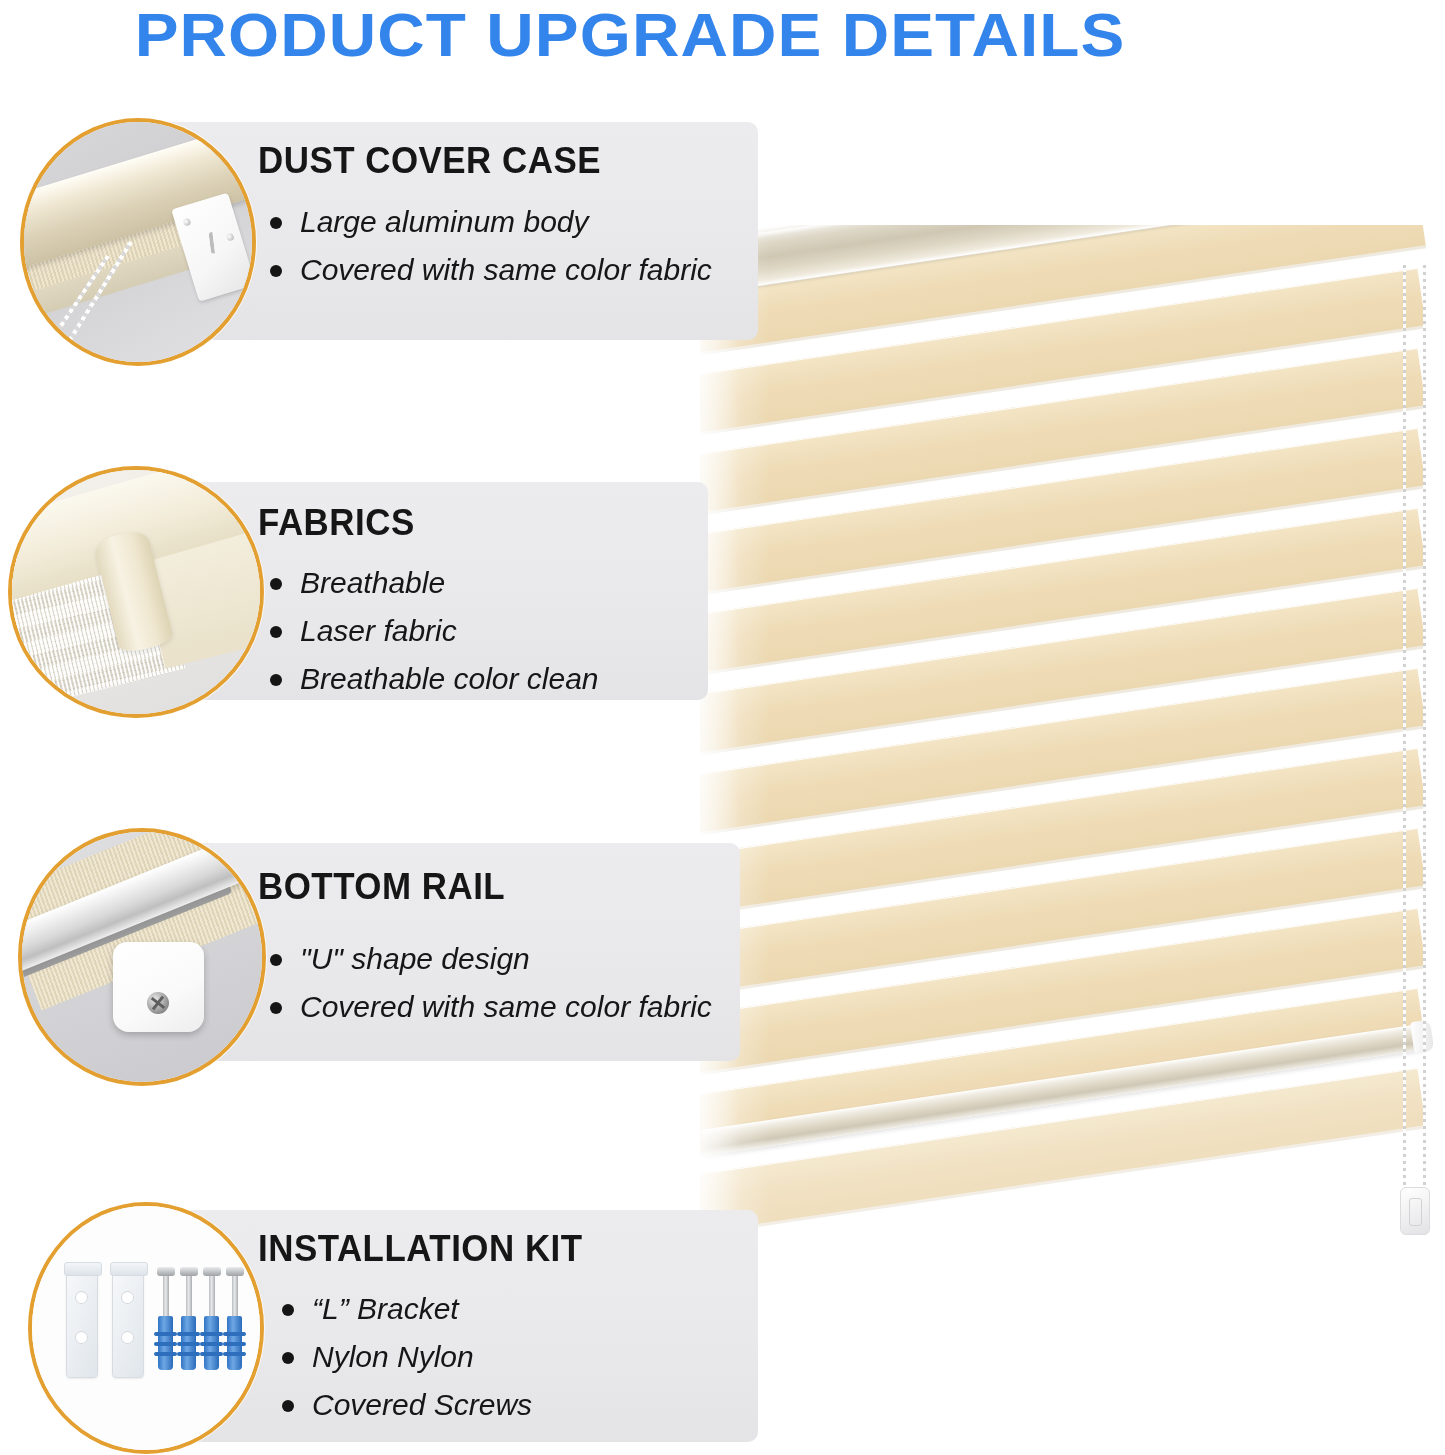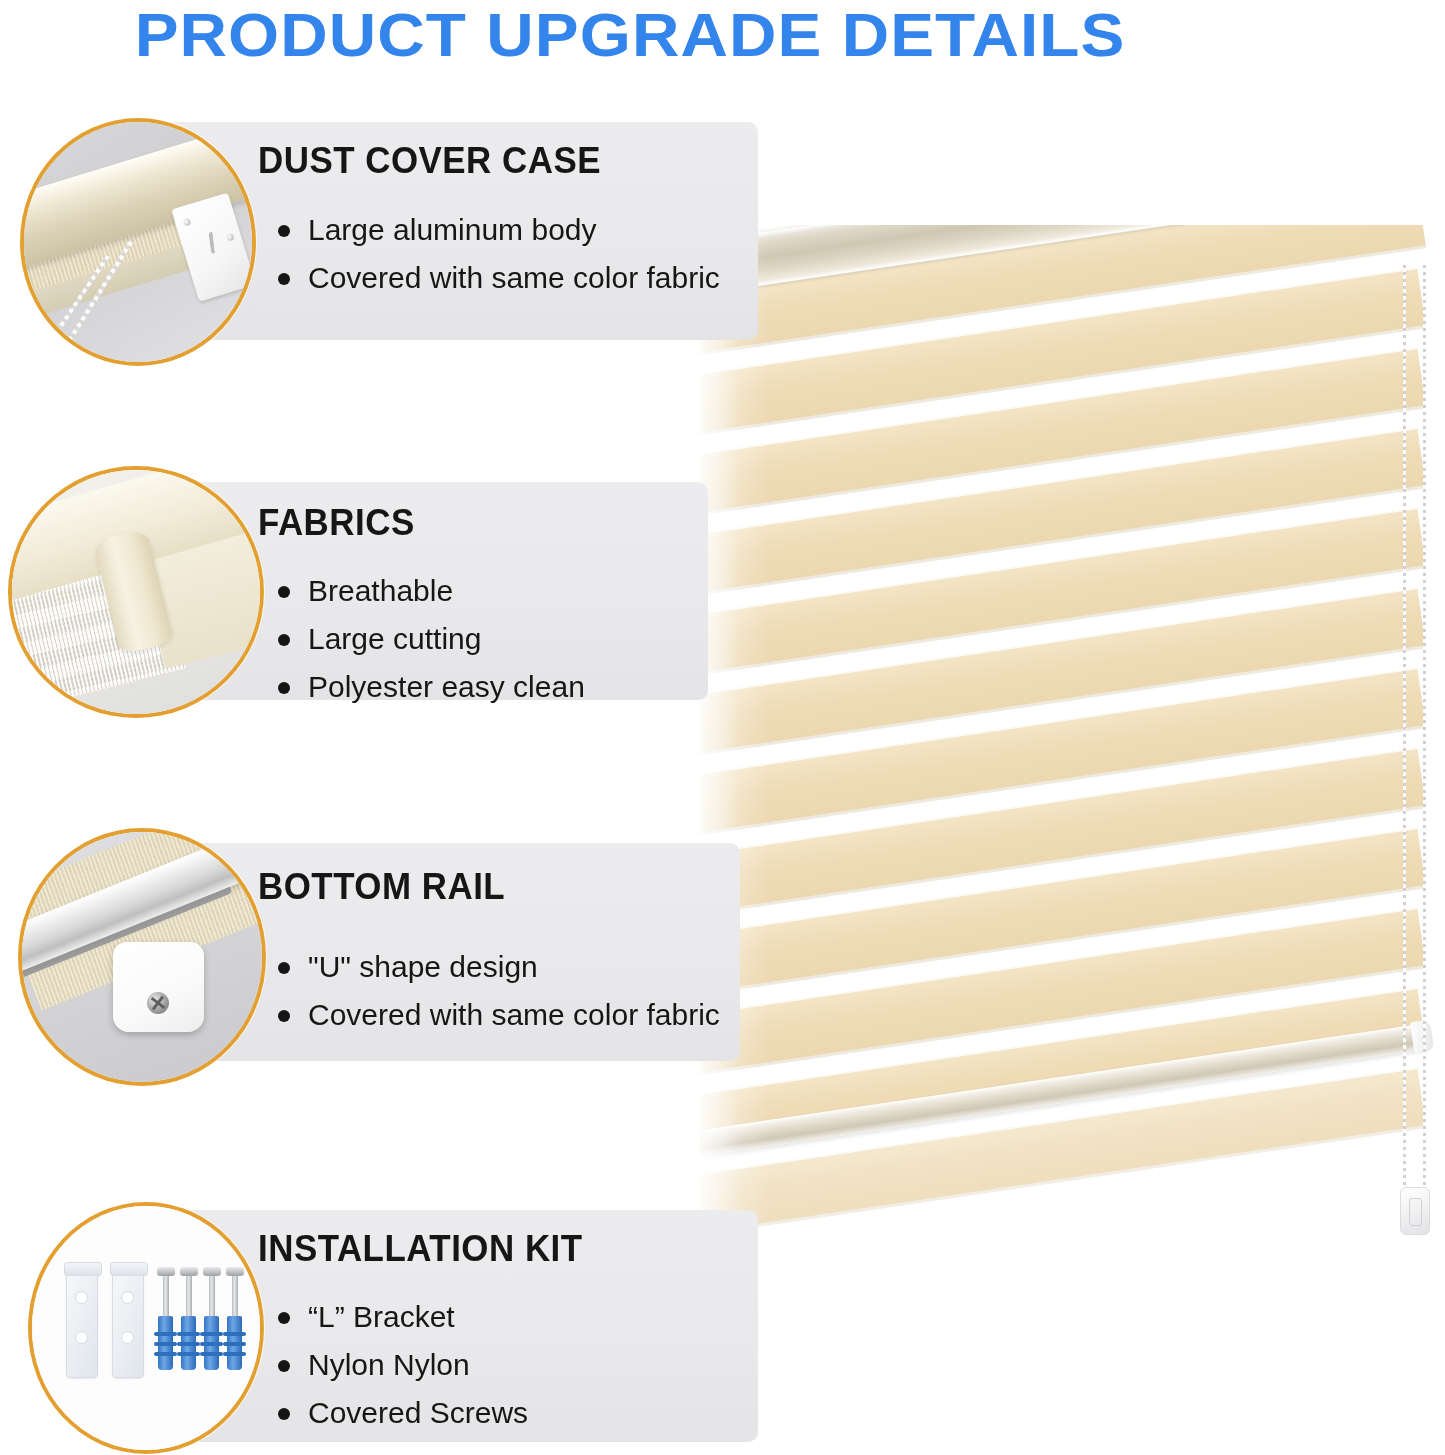--- a/index.html
+++ b/index.html
@@ -133,21 +133,21 @@
   .circle.c2{left:8px;top:466px;width:248px;height:244px;}
   .circle.c3{left:18px;top:828px;width:240px;height:250px;}
   .circle.c4{left:28px;top:1202px;width:228px;height:244px;background:#fdfdfd;}
 
   .heading{
     position:absolute;
     font-size:36px;font-weight:bold;color:#161616;
     letter-spacing:.5px;white-space:nowrap;
     transform:scaleX(.97);transform-origin:left center;
   }
-  .bullets{position:absolute;margin:12px;padding:0;list-style:none;}
+  .bullets{position:absolute;margin:4px;padding:0;list-style:none;font-style:italic;}
   .bullets li{
     position:relative;
     font-size:30px;color:#161616;
     padding-left:34px;
     white-space:nowrap;
     line-height:1.0;
   }
   .bullets li + li{margin-top:18px;}
   .bullets li::before{
     content:"";position:absolute;left:4px;top:10px;
@@ -319,22 +319,22 @@
         <div class="fb-bg"></div>
         <div class="fb-mesh"></div>
         <div class="fb-right"></div>
         <div class="fb-top"></div>
         <div class="fb-roll"></div>
       </div>
     </div>
     <div class="heading" style="left:258px;top:502px">FABRICS</div>
     <ul class="bullets" style="left:262px;top:564px">
       <li>Breathable</li>
-      <li>Large cutting</li>
-      <li>Polyester  easy clean</li>
+      <li>Laser fabric</li>
+      <li>Breathable  color clean</li>
     </ul>
   </div>
 
   <div class="feature">
     <div class="panel p3"></div>
     <div class="circle c3">
       <div class="ill">
         <div class="br-bg"></div>
         <div class="br-fabric"></div>
         <div class="br-bar2"></div>
@@ -390,20 +390,20 @@
             <span class="fin" style="top:36px"></span>
         </div>
         <div class="plug" style="left:195px;top:110px">
           <span class="fin" style="top:16px"></span>
             <span class="fin" style="top:26px"></span>
             <span class="fin" style="top:36px"></span>
         </div>
       </div>
     </div>
     <div class="heading" style="left:258px;top:1228px">INSTALLATION KIT</div>
-    <ul class="bullets" style="left:262px;top:1290px">
+    <ul class="bullets" style="left:274px;top:1290px">
       <li>“L”  Bracket</li>
       <li>Nylon Nylon</li>
       <li>Covered Screws</li>
     </ul>
   </div>
 
 </div>
 
 </body></html>

